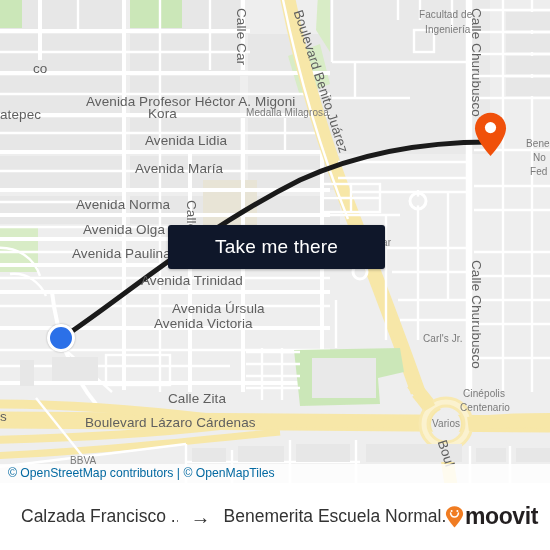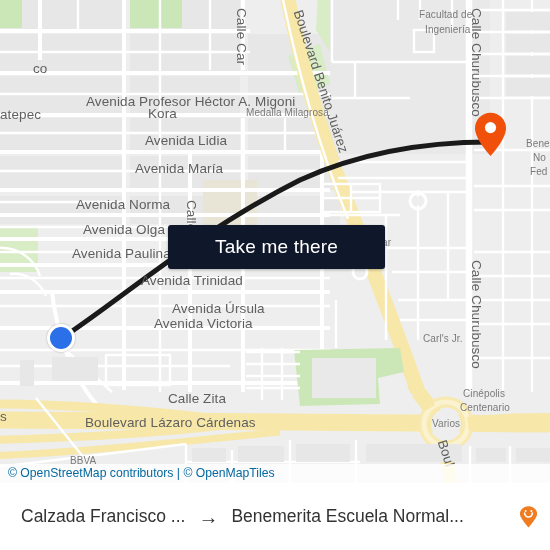--- a/index.html
+++ b/index.html
@@ -420,16 +420,17 @@
     </div>
     <div id="moovit-logo">
       <span style="display:inline-flex;">
         <svg viewBox="0 0 22 26" width="19" height="22">
           <path d="M11 25.4 C11 25.4 21.2 14.6 21.2 9.6 C21.2 4.2 16.6 0.4 11 0.4 C5.4 0.4 0.8 4.2 0.8 9.6 C0.8 14.6 11 25.4 11 25.4 Z" fill="#f07c22"></path>
           <path d="M6.4 8.4 C6.4 11.1 8.5 13.0 11 13.0 C13.5 13.0 15.6 11.1 15.6 8.4" fill="none" stroke="#ffffff" stroke-width="1.9" stroke-linecap="round"></path>
           <circle cx="7.6" cy="6.0" r="1.15" fill="#ffffff"></circle>
           <circle cx="14.4" cy="6.0" r="1.15" fill="#ffffff"></circle>
         </svg>
       </span>
+      <span id="moovit-wordmark">moovit</span>
     </div>
   </div>
 
 </div>
 
 </body></html>

